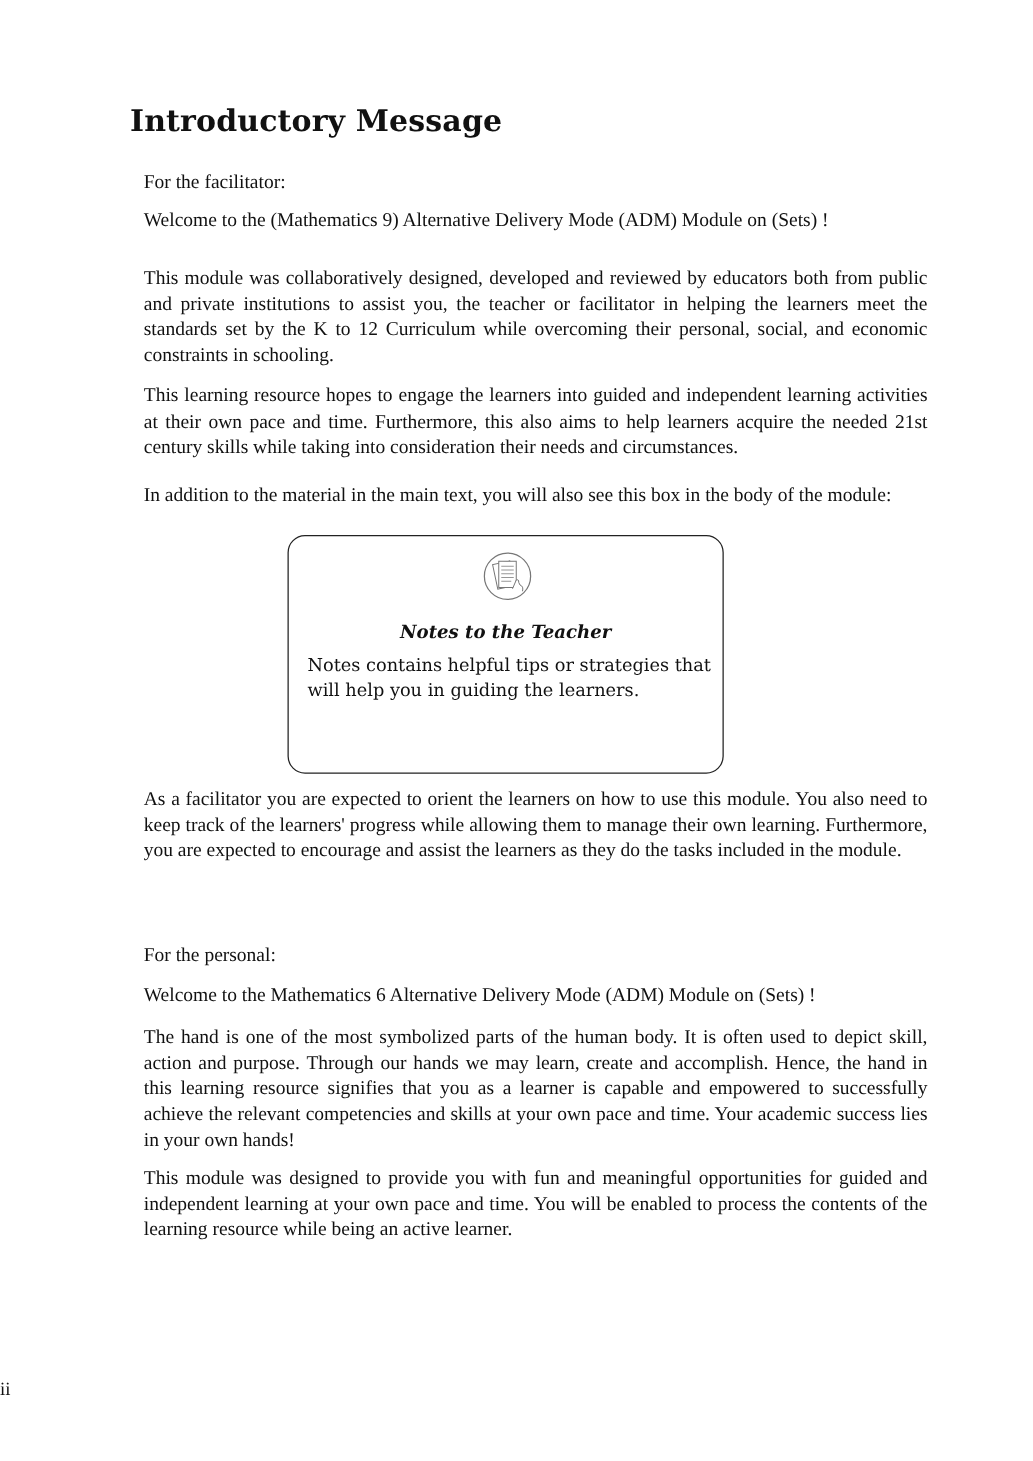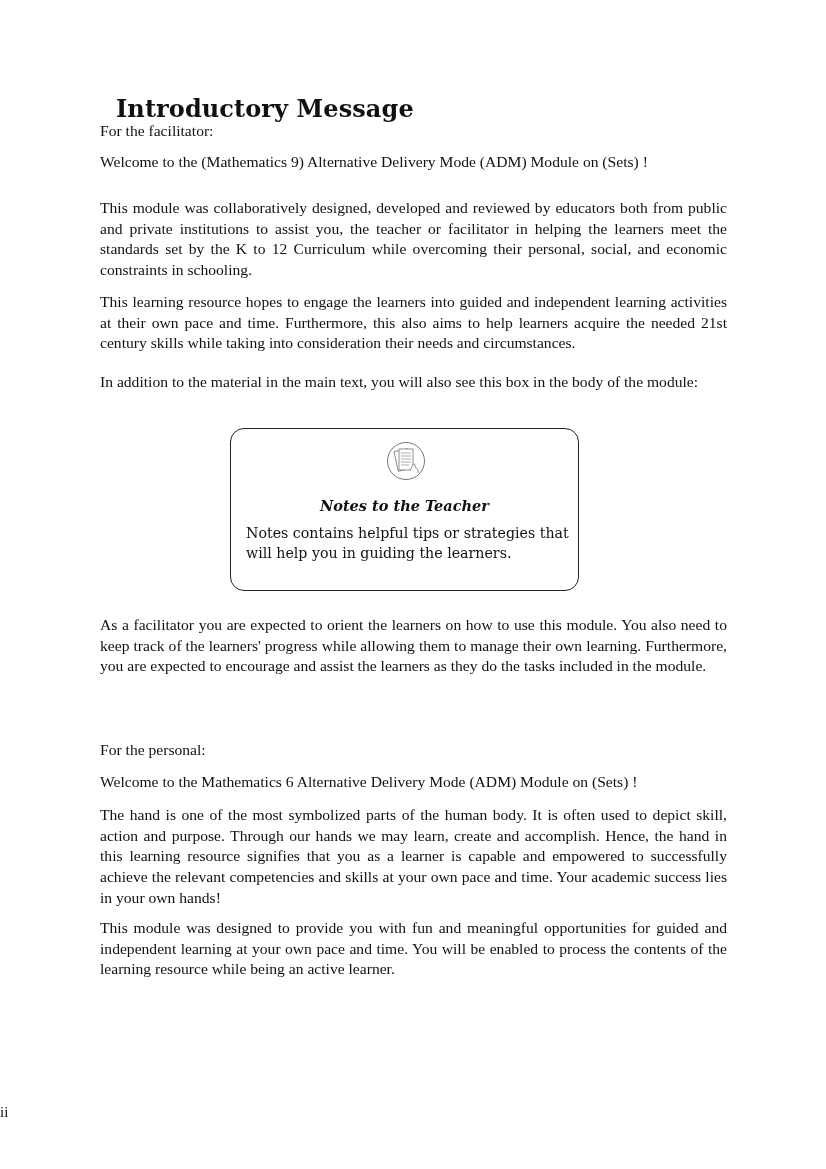--- a/index.html
+++ b/index.html
@@ -1,29 +1,29 @@
 <!DOCTYPE html>
 <html><head>
 <meta charset="utf-8">
 <style>
   html, body { margin:0; padding:0; background:#ffffff; }
   body { width:826px; height:1169px; position:relative; overflow:hidden; color:#111; }
   .page { position:absolute; left:100px; top:0; width:627px; }
   .title {
     position:absolute; top:78px; left:0;
     font-family:"DejaVu Serif", serif; font-weight:bold; font-size:24px;
-    margin:16px; letter-spacing:0.1px;
+    margin:4px; letter-spacing:0.1px;
   }
   .p {
-    position:absolute; left:0; width:627px; margin:0;
+    position:absolute; left:0; width:627px; margin:15px;
     font-family:"Liberation Serif", serif; font-size:15.6px; line-height:20.7px;
     text-align:justify; text-align-last:left;
   }
   .box {
-    position:absolute; left:230px; top:428px; width:349px; height:163px;
+    position:absolute; left:230px; top:428px; width:349px; height:191px;
     border:1.5px solid #222; border-radius:14px; box-sizing:border-box;
   }
   .box-icon { position:absolute; left:155px; top:12px; width:40px; height:40px; }
   .box-title {
     position:absolute; left:0; width:100%; top:68px; text-align:center;
     font-family:"DejaVu Serif", serif; font-weight:bold; font-style:italic; font-size:14.5px;
   }
   .box-body {
     position:absolute; left:15px; width:325px; top:94px;
     font-family:"DejaVu Serif", serif; font-size:14.2px; line-height:20px;

